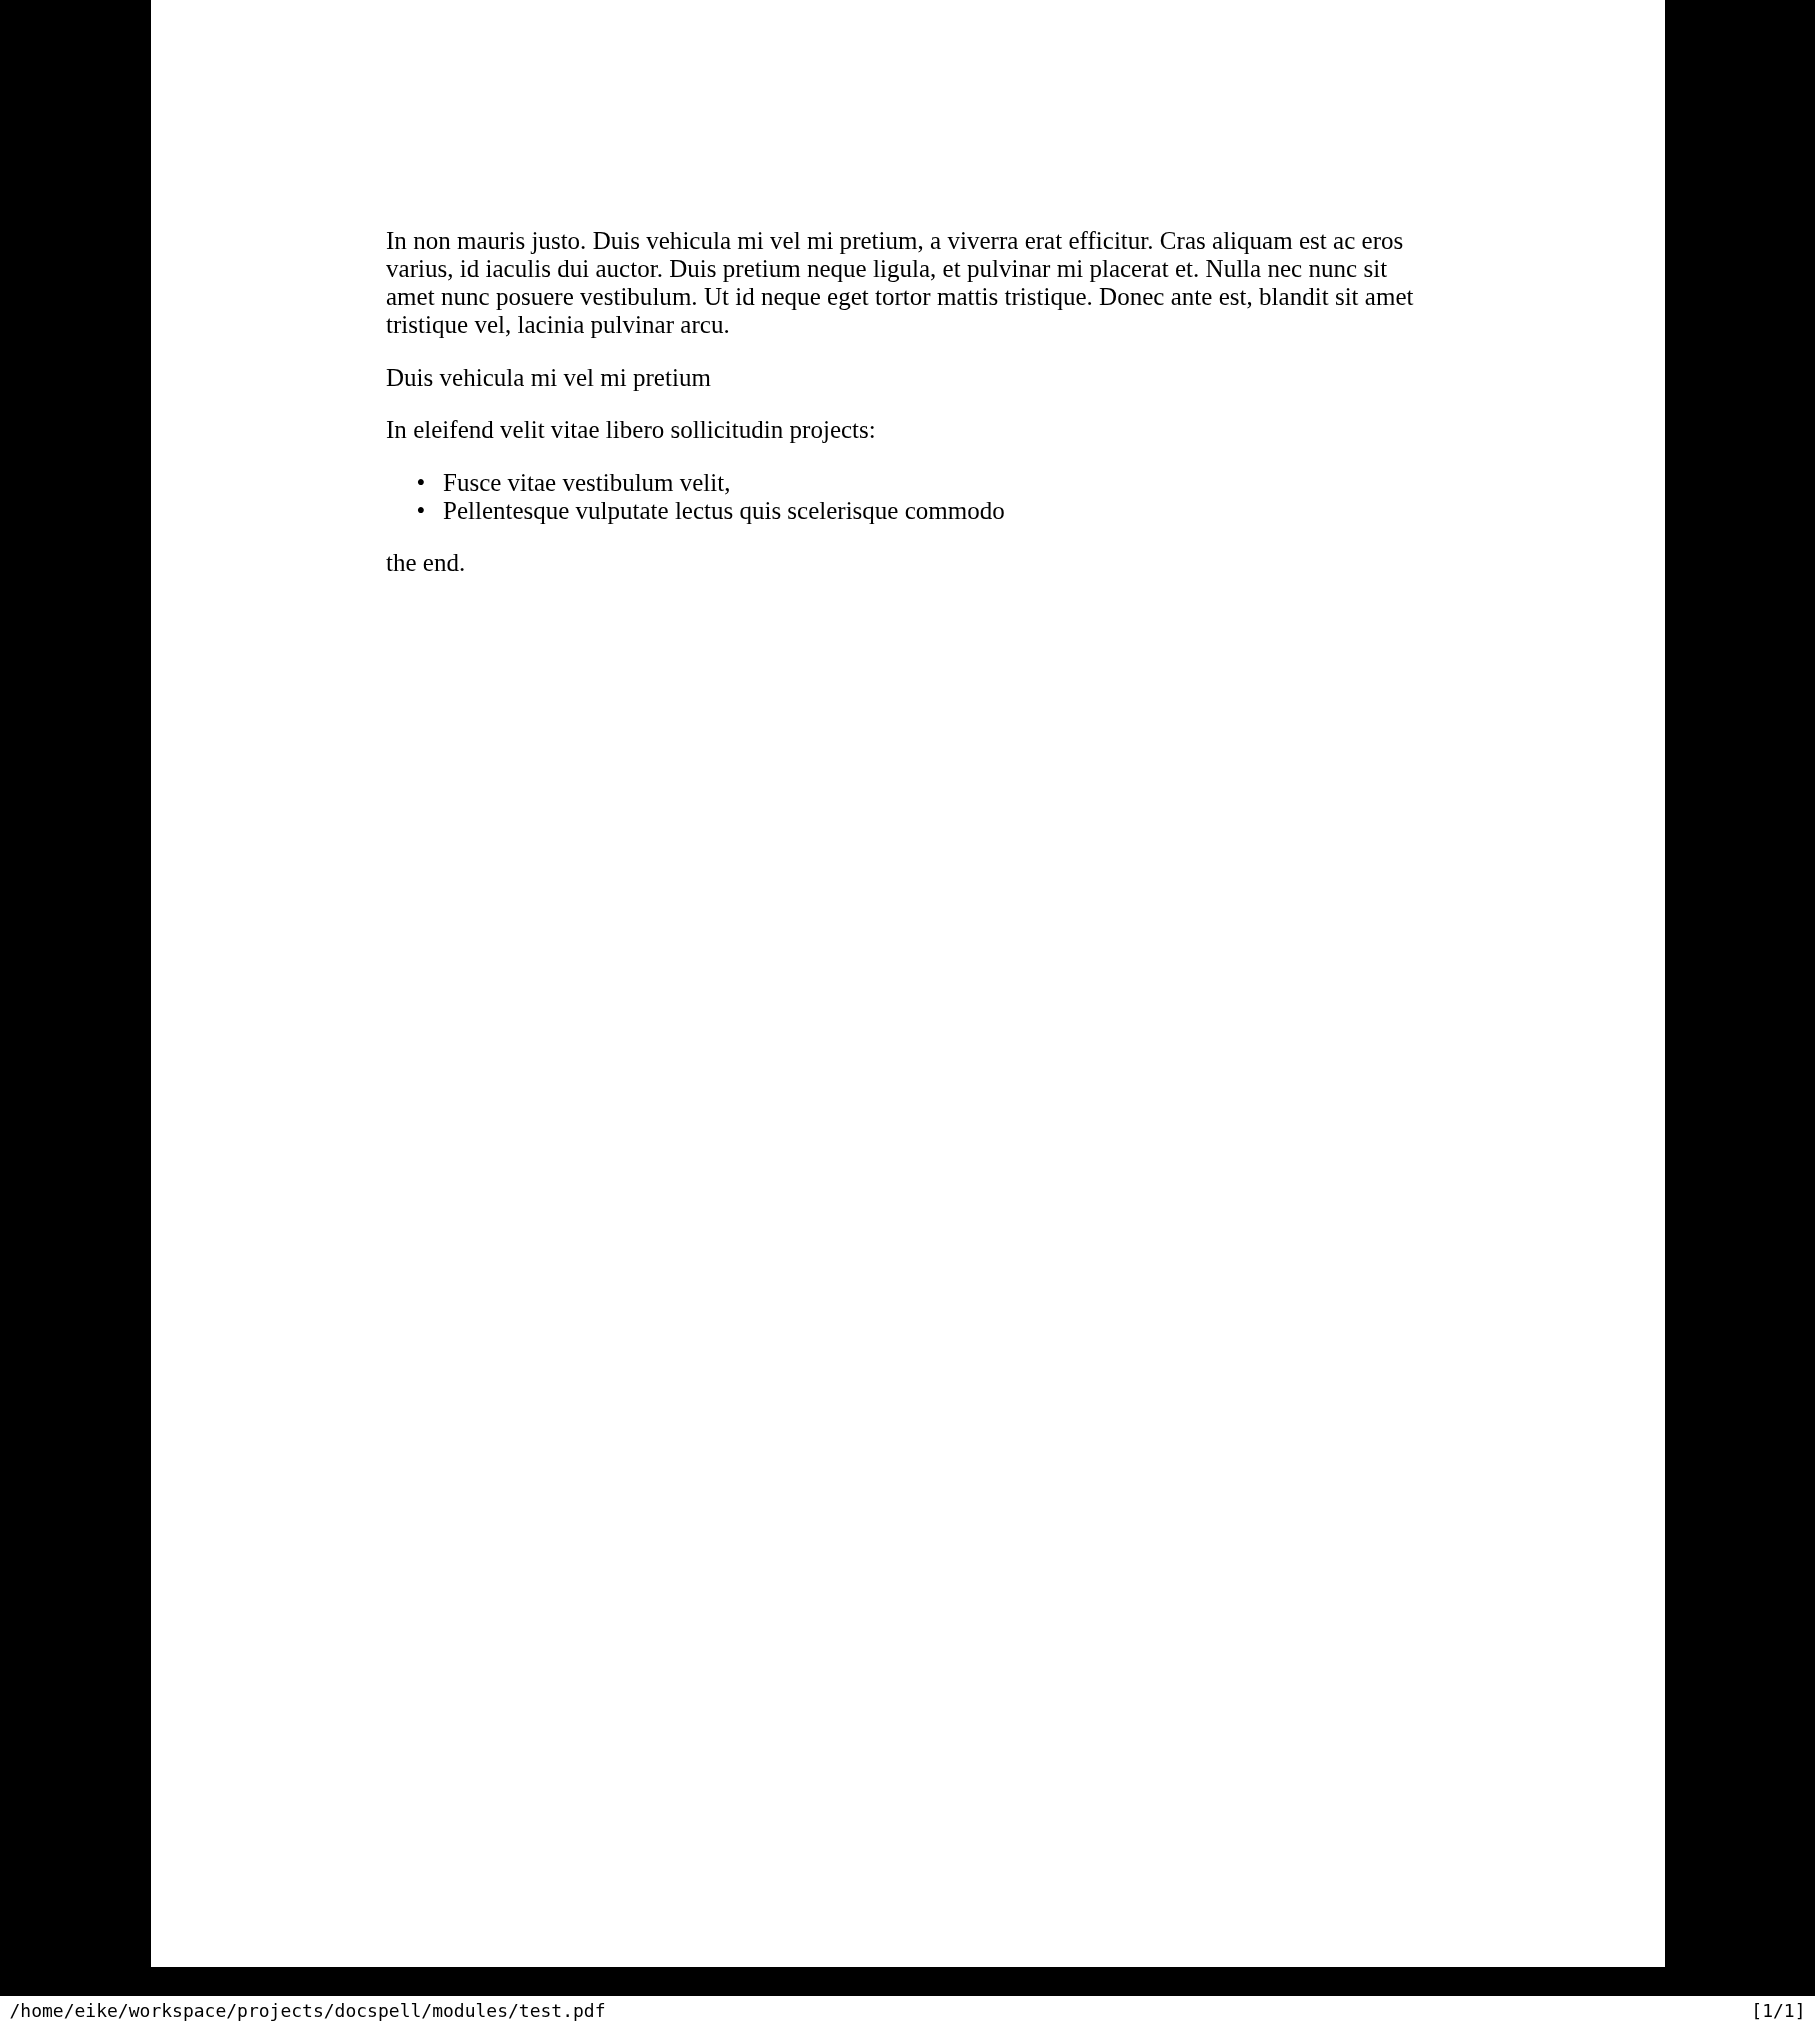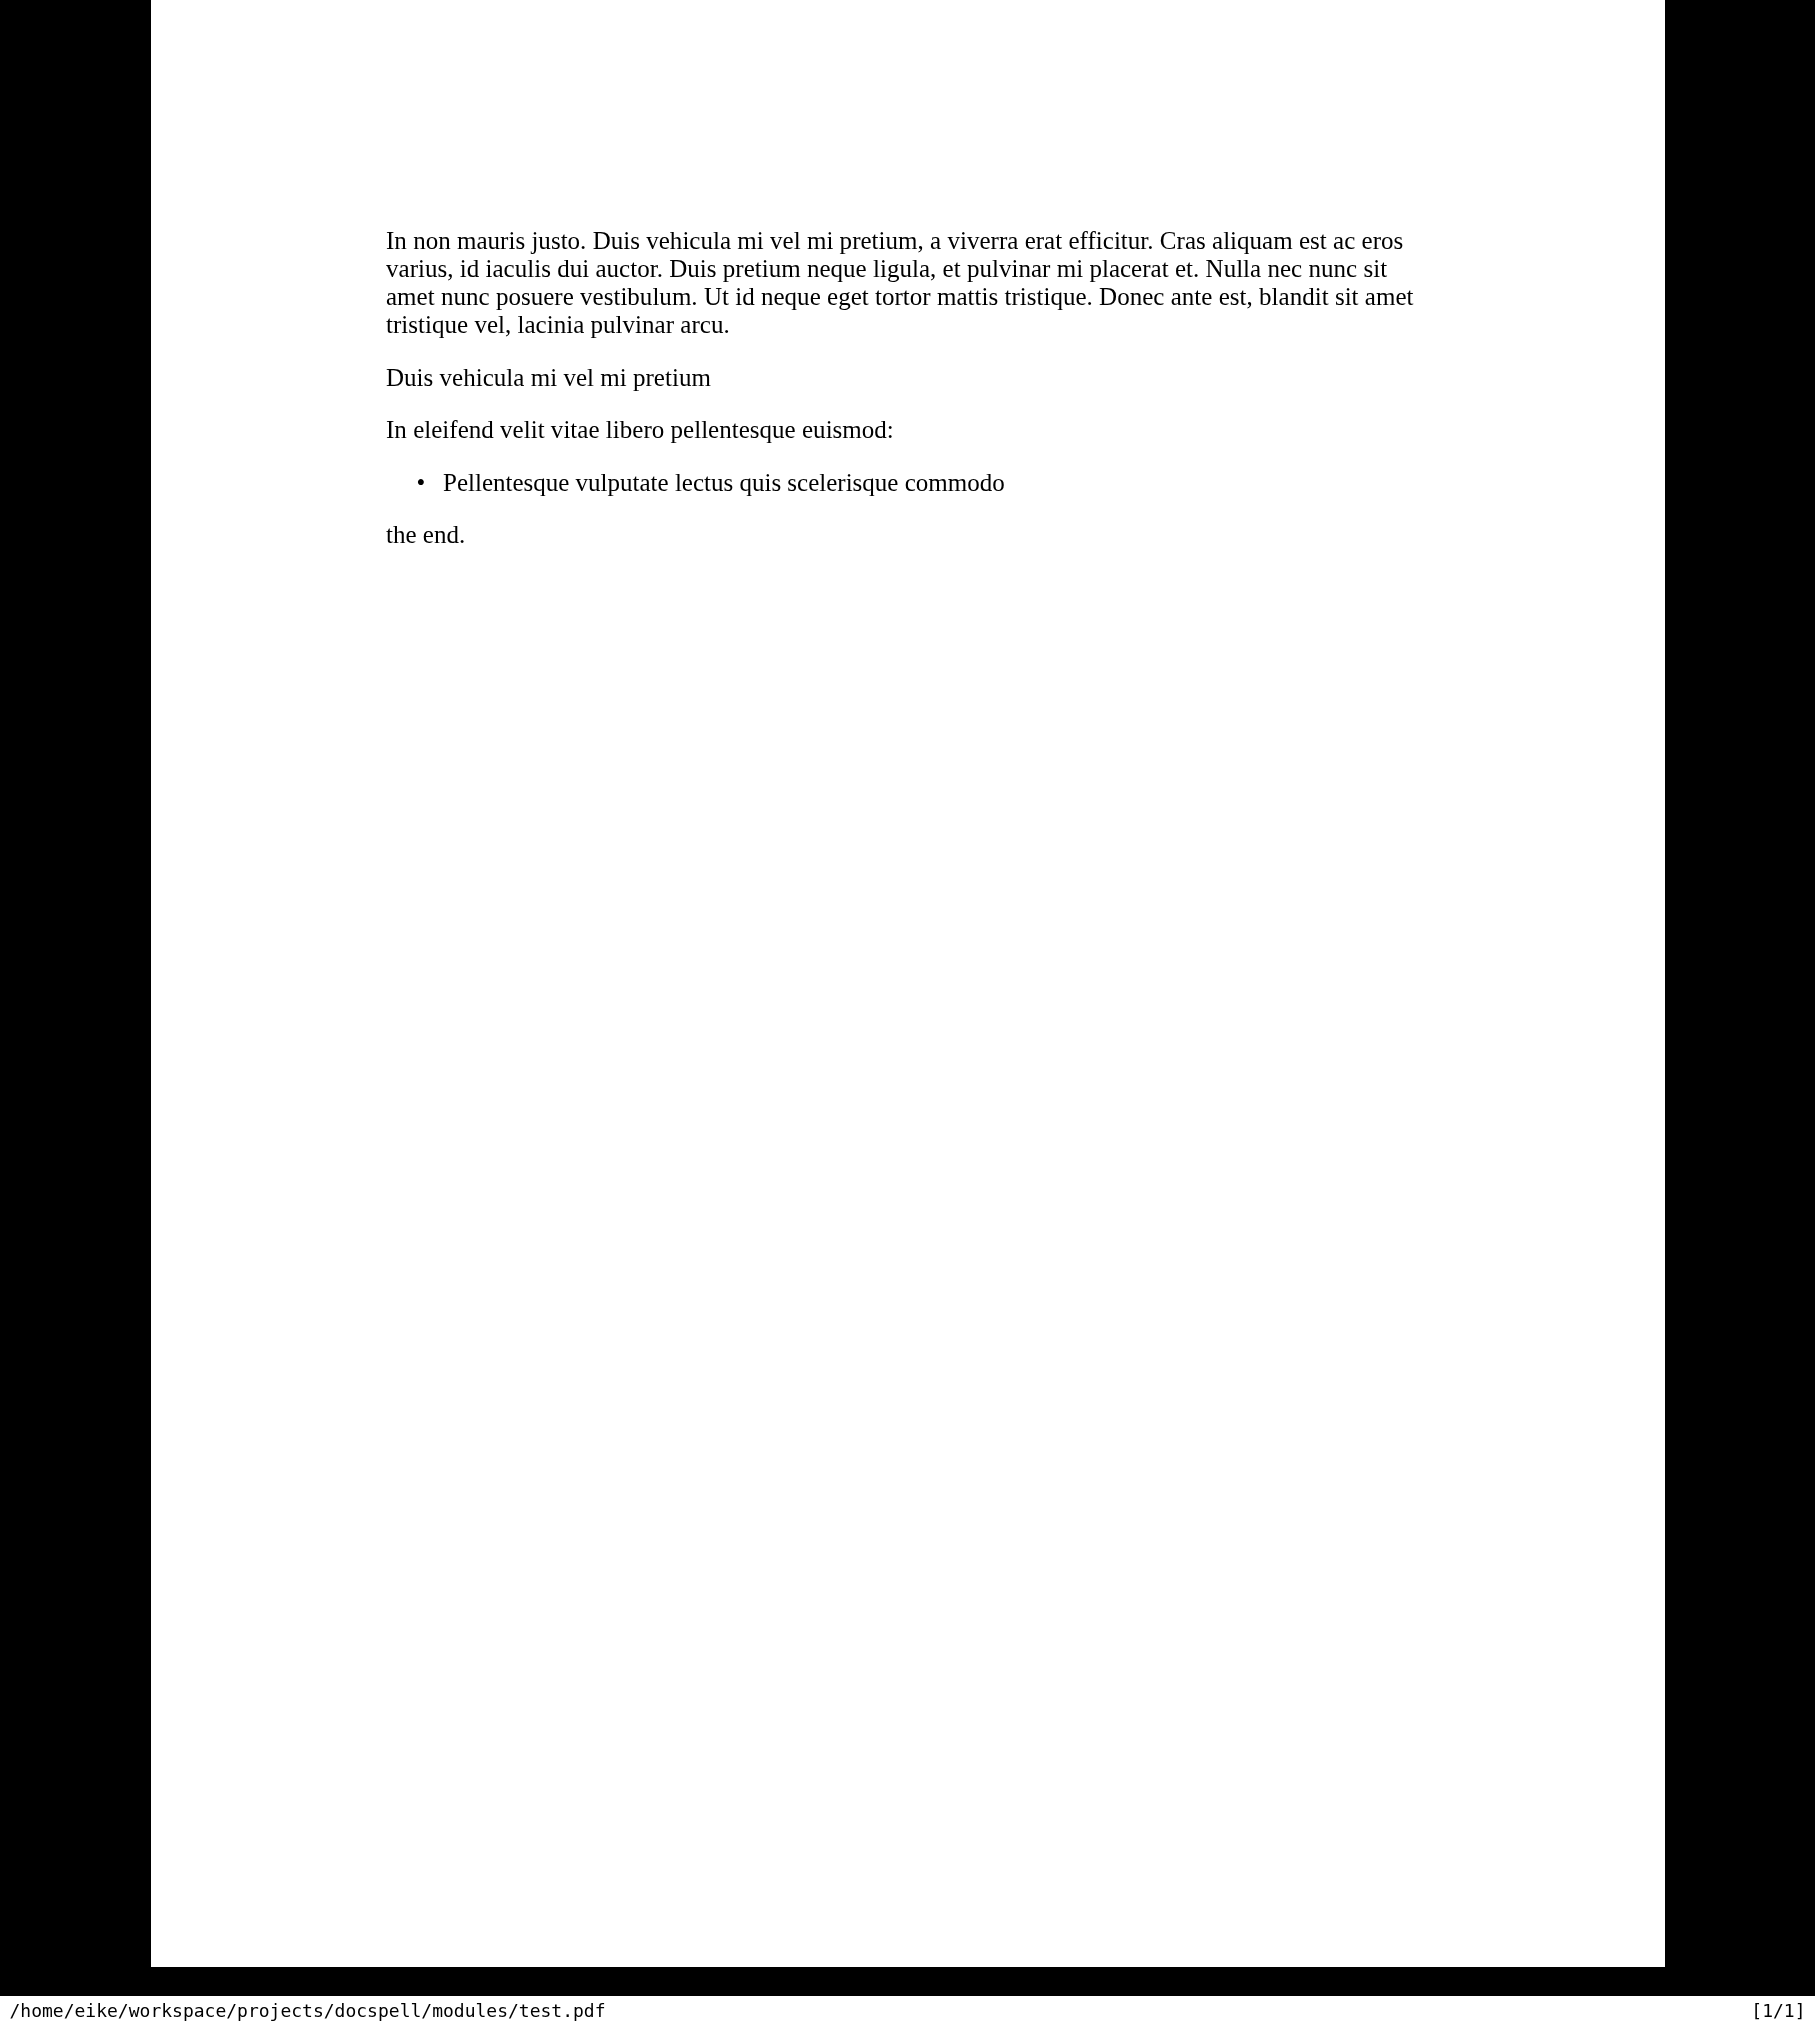--- a/index.html
+++ b/index.html
@@ -107,23 +107,24 @@
 
   <div id="page">
     <div id="page-content">
 
 
       <p class="para">In non mauris justo. Duis vehicula mi vel mi pretium, a viverra erat efficitur. Cras aliquam est ac eros varius, id iaculis dui auctor. Duis pretium neque ligula, et pulvinar mi placerat et. Nulla nec nunc sit amet nunc posuere vestibulum. Ut id neque eget tortor mattis tristique. Donec ante est, blandit sit amet tristique vel, lacinia pulvinar arcu.</p>
 
       <p class="para">Duis vehicula mi vel mi pretium</p>
 
 
-      <p class="para">In eleifend velit vitae libero pellentesque euismod:</p>
+      <p class="para">In eleifend velit vitae libero sollicitudin projects:</p>
 
       <ul class="doc-list">
+        <li>Fusce vitae vestibulum velit,</li>
         <li>Pellentesque vulputate lectus quis scelerisque commodo</li>
       </ul>
 
       <p class="para">the end.</p>
 
     </div>
   </div>
 
   <div id="statusbar">
     <span class="path">/home/eike/workspace/projects/docspell/modules/test.pdf</span>

